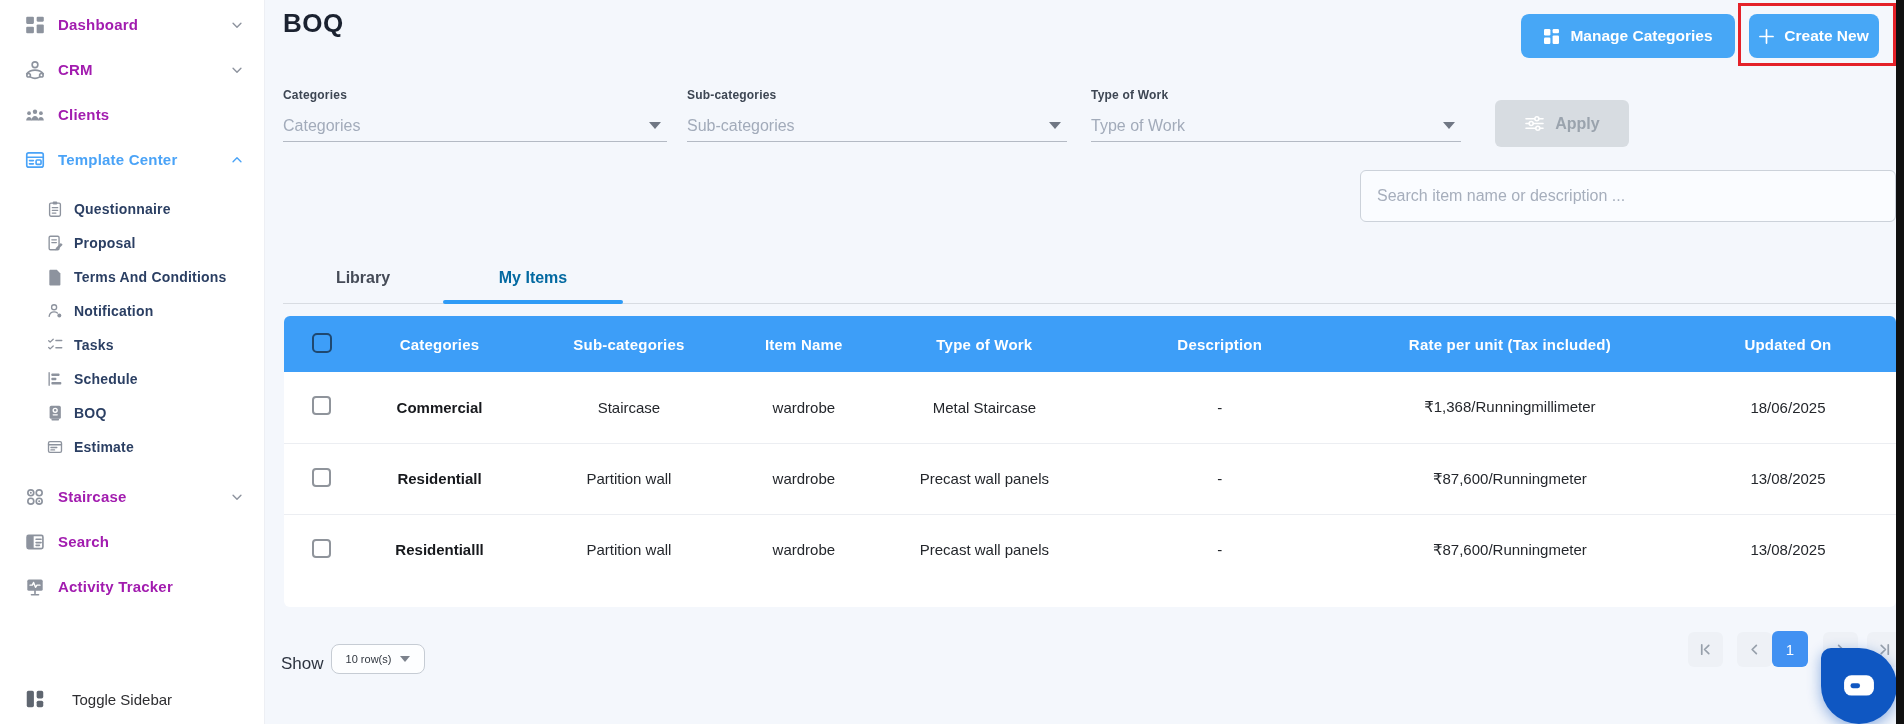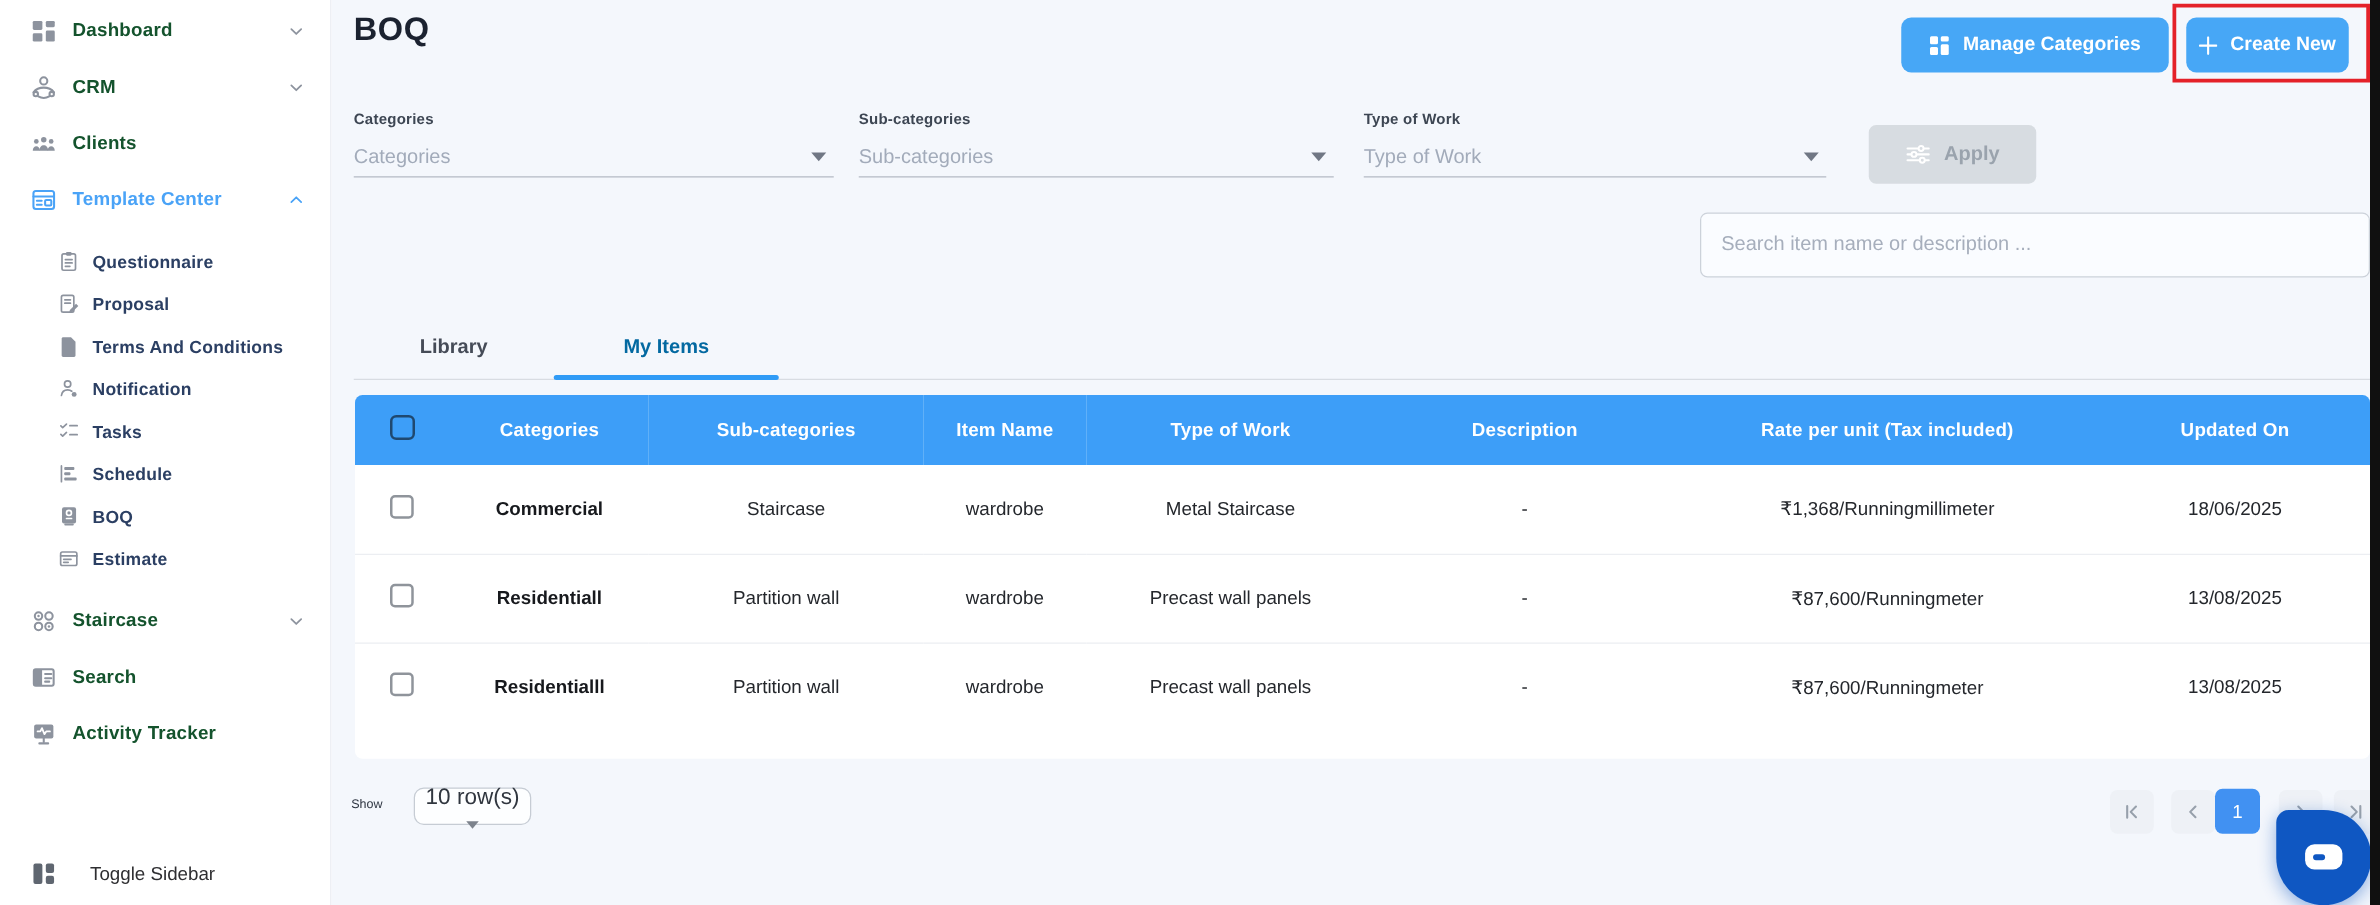--- a/index.html
+++ b/index.html
@@ -4,21 +4,21 @@
 <style>
   * { margin:0; padding:0; box-sizing:border-box; }
   html,body { width:1904px; height:724px; overflow:hidden; }
   body { position:relative; font-family:"Liberation Sans","DejaVu Sans",sans-serif; background:#f4f7fc; }
 
   
   .sidebar { position:absolute; left:0; top:0; width:265px; height:724px; background:#ffffff; border-right:1px solid #edeff4; z-index:5; }
   .side-list { padding-top:2px; }
   .side-item { display:flex; align-items:center; height:45px; padding-left:24px; cursor:pointer; }
   .side-item .ic { width:22px; height:22px; color:#8d939e; flex:0 0 22px; display:flex; align-items:center; justify-content:center; }
-  .side-item .lbl { margin-left:12px; font-size:15px; font-weight:600; color:#14532d; letter-spacing:.2px; white-space:nowrap; }
+  .side-item .lbl { margin-left:12px; font-size:15px; font-weight:600; color:#a21caf; letter-spacing:.2px; white-space:nowrap; }
   .side-item .chev { margin-left:auto; margin-right:20px; color:#8d939e; display:flex; }
   .side-item.sub { height:34px; padding-left:46px; }
   .side-item.sub .ic { width:18px; height:18px; flex:0 0 18px; }
   .side-item.sub .lbl { margin-left:10px; font-size:14px; color:#2b3f63; }
   .side-item.first-sub { margin-top:10px; }
   .side-item.group-gap { margin-top:10px; }
   .side-item.active .lbl { color:#4aa3f7; }
   .side-item.active .ic { color:#4aa3f7; }
   .side-item.active .chev { color:#4aa3f7; }
   .side-toggle { position:absolute; left:24px; bottom:14px; display:flex; align-items:center; cursor:pointer; }
@@ -59,22 +59,22 @@
   table { width:100%; border-collapse:collapse; table-layout:fixed; }
   col.c-check{width:4.7%} col.c-cat{width:9.9%} col.c-sub{width:13.6%} col.c-item{width:8.1%}
   col.c-type{width:14.3%} col.c-desc{width:14.9%} col.c-rate{width:21.1%} col.c-upd{width:13.4%}
   thead th { background:#3d9ef8; height:56px; color:#fff; font-size:15px; font-weight:700; text-align:center; letter-spacing:.2px; }
   tbody td { height:71px; text-align:center; font-size:15px; color:#24272c; border-bottom:1px solid #eceef2; background:#fff; }
   tbody tr:last-child td { border-bottom:none; }
   td.cell-categories { font-weight:700; color:#17191d; }
   .cb { display:inline-block; width:19px; height:19px; border:2px solid #8f949b; border-radius:4px; background:#fff; cursor:pointer; }
   .cb.head { width:20px; height:20px; border:2.5px solid #1f4870; border-radius:5px; background:transparent; }
 
-  .show-label { position:absolute; left:16px; top:638px; font-size:10px; color:#2d3440; }
-  .rows-select { position:absolute; left:66px; top:630px; width:94px; height:30px; border:1px solid #c6ccd4; border-radius:8px; background:#fdfeff; display:flex; align-items:center; justify-content:center; gap:9px; font-size:18px; color:#30363f; cursor:pointer;flex-direction:column; }
+  .show-label { position:absolute; left:16px; top:654px; font-size:17px; color:#2d3440; }
+  .rows-select { position:absolute; left:66px; top:644px; width:94px; height:30px; border:1px solid #c6ccd4; border-radius:8px; background:#fdfeff; display:flex; align-items:center; justify-content:center; gap:9px; font-size:11px; color:#30363f; cursor:pointer; }
   .rows-select .caret { width:0; height:0; border-left:5px solid transparent; border-right:5px solid transparent; border-top:6px solid #7c828c; }
 
   .pg-btn { position:absolute; top:632px; width:35px; height:35px; border-radius:6px; background:#eef1f6; display:flex; align-items:center; justify-content:center; color:#97a0ab; cursor:pointer; }
   .pg-first{left:1423px} .pg-prev{left:1472px} .pg-next{left:1558px} .pg-last{left:1602px}
   .pg-page { position:absolute; top:631px; left:1507px; width:36px; height:36px; border-radius:6px; background:#4191f2; color:#fff; font-size:15px; display:flex; align-items:center; justify-content:center; cursor:pointer; }
 
   .chat-fab { position:absolute; left:1556px; top:648px; width:76px; height:76px; background:#0f57c2; border-radius:38px; border-top-left-radius:10px; display:flex; align-items:center; justify-content:center; box-shadow:0 4px 14px rgba(15,87,194,.45); cursor:pointer; z-index:20; }
 
   .edge-strip { position:absolute; right:0; top:0; width:8px; height:724px; background:#101010; z-index:40; }
 </style>

